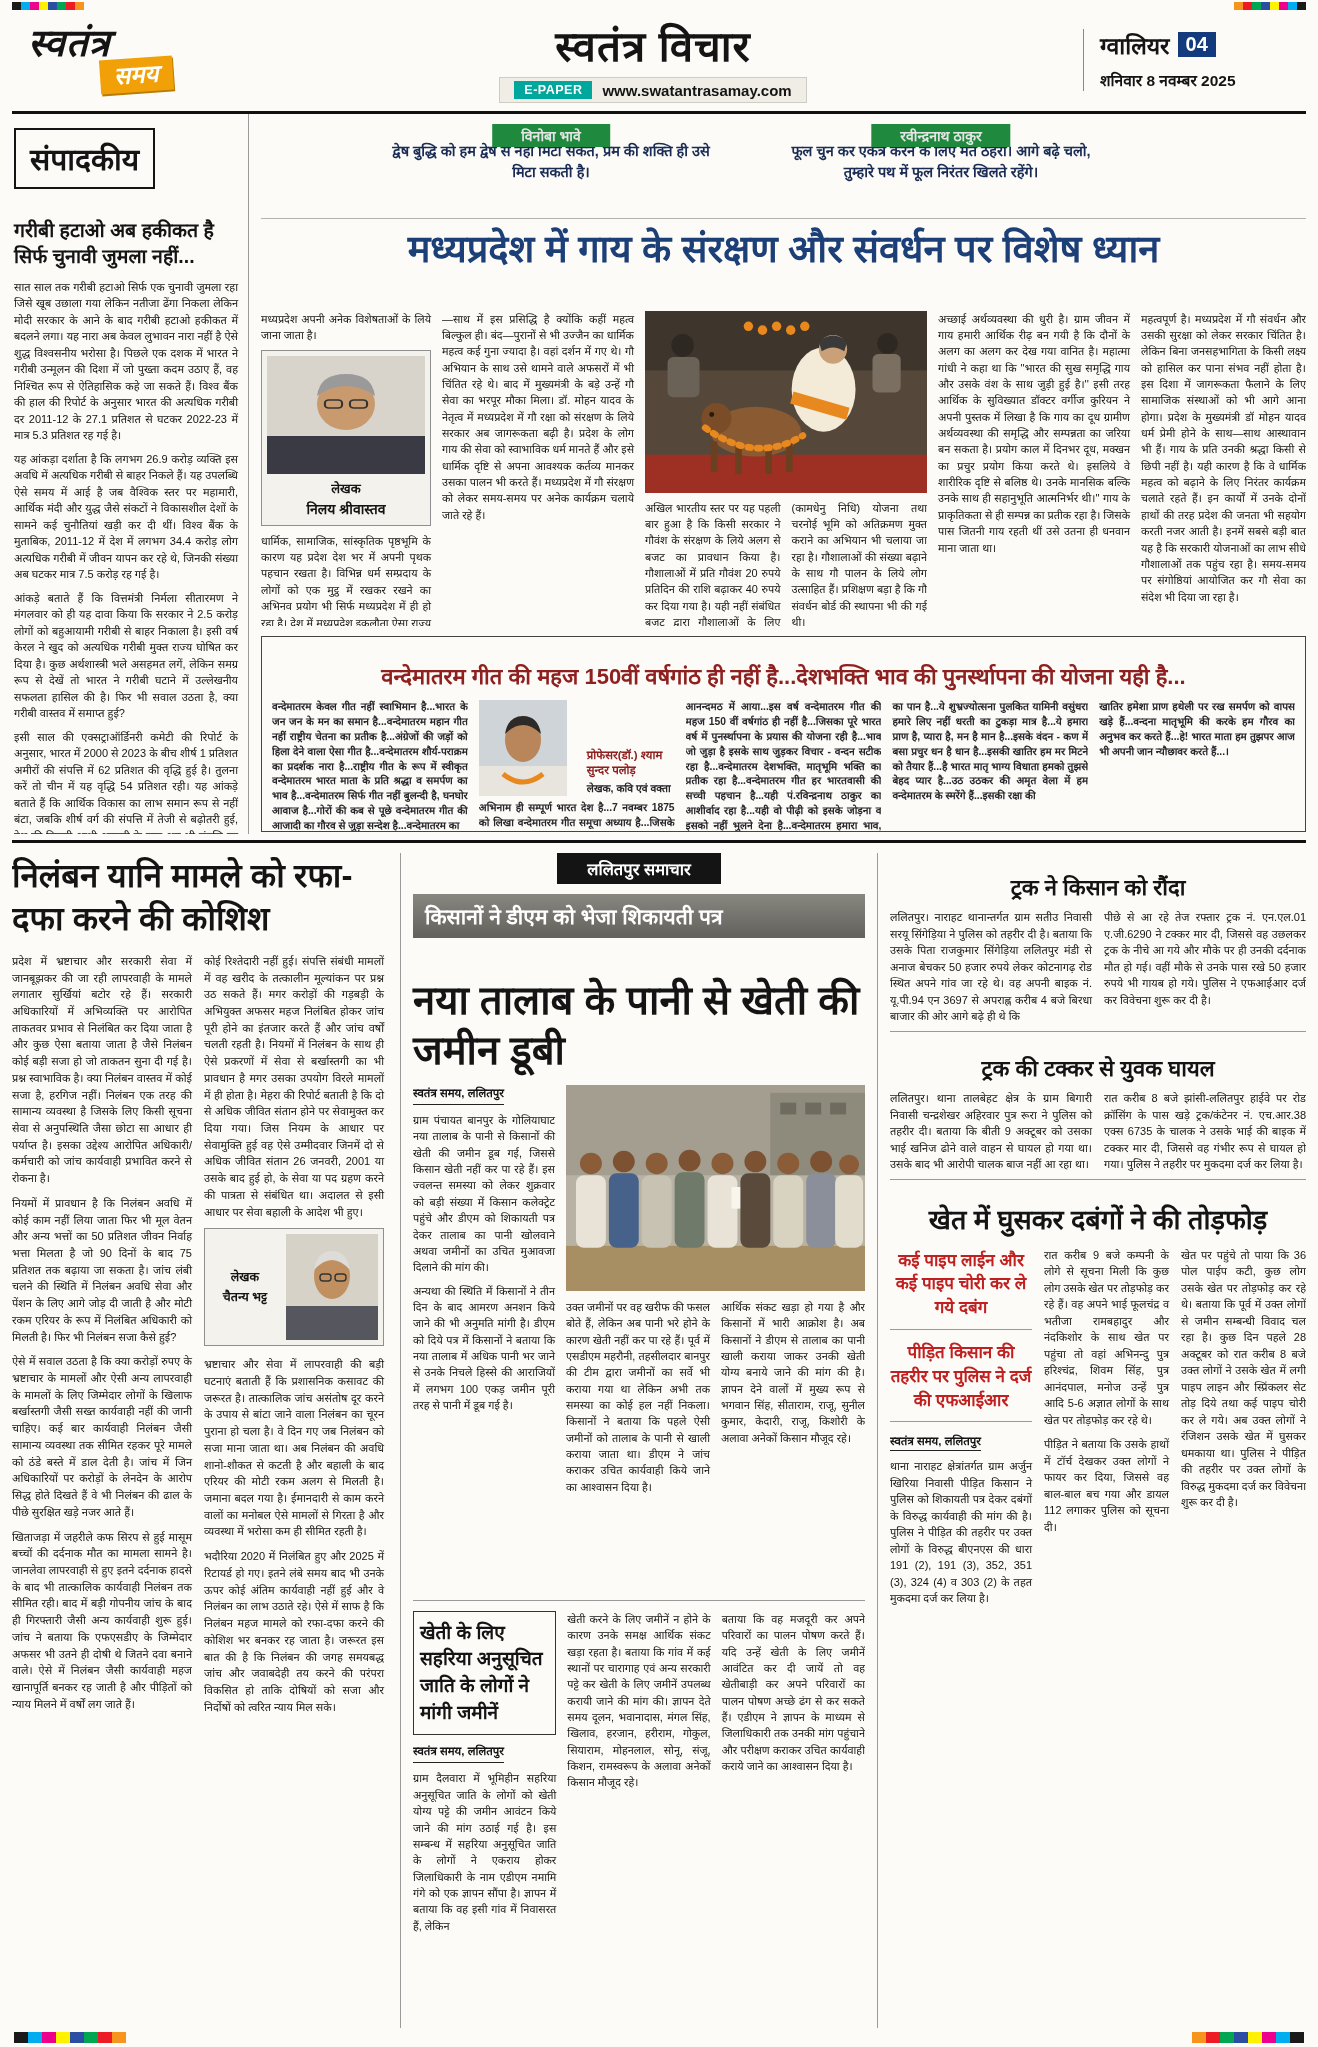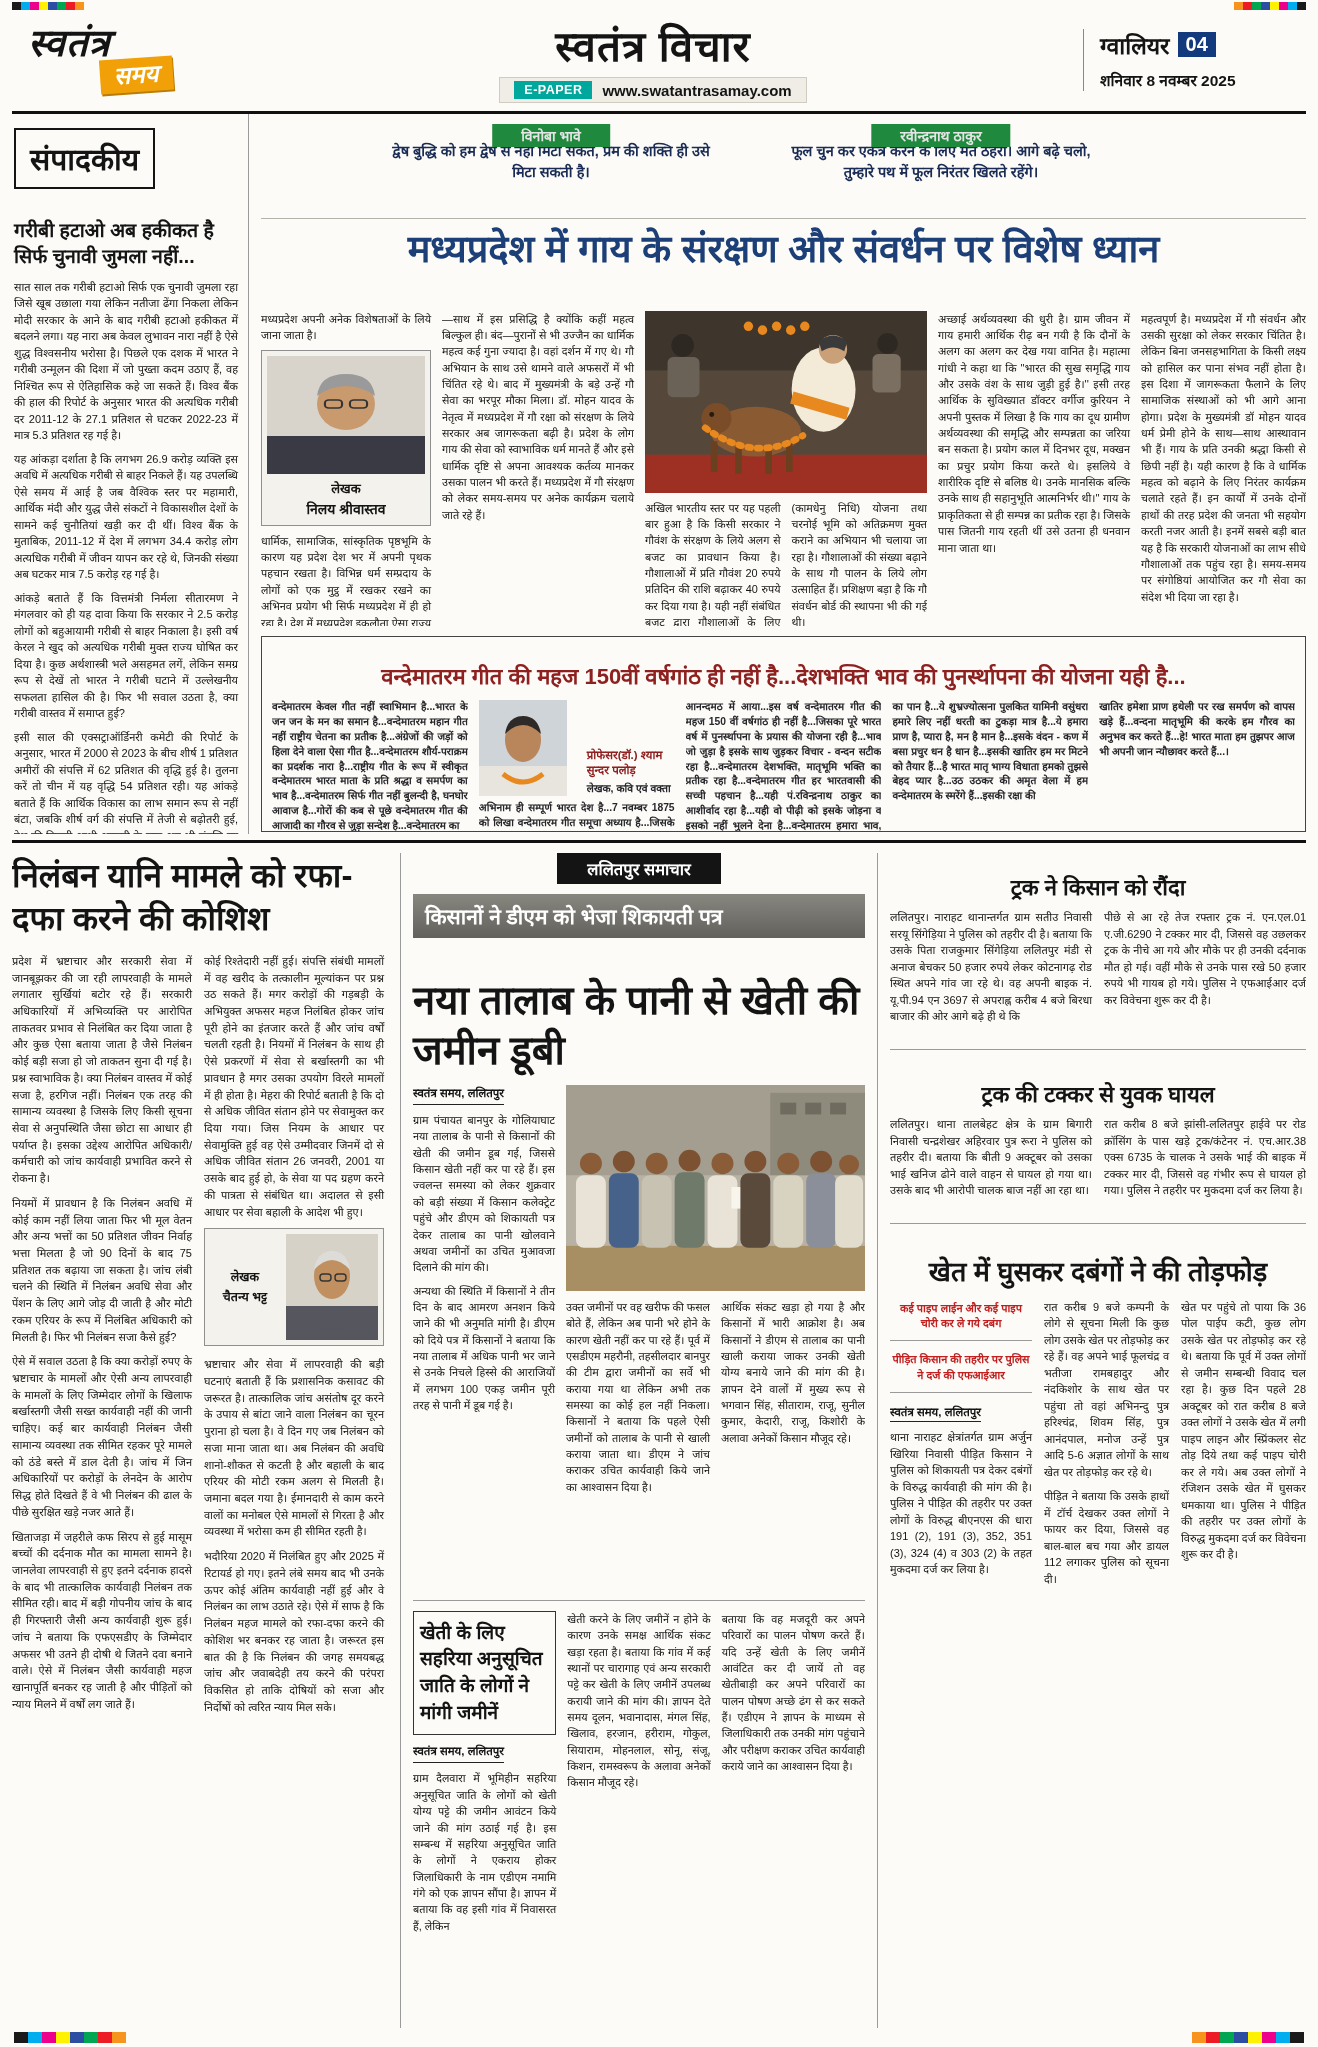--- a/index.html
+++ b/index.html
@@ -78,31 +78,31 @@
   .lal-left p{margin:0 0 7px}
   .byline{display:inline-block;font-size:11.5px;font-weight:bold;border-bottom:1.5px solid #222;padding-bottom:2px;margin-bottom:7px}
   .lal-right{flex:1;display:flex;flex-direction:column}
   .lal-photo svg{display:block;width:100%;height:206px}
   .lal-two{display:flex;gap:11px;margin-top:8px;flex:1;overflow:hidden}
   .lal-two .subcol{flex:1;font-size:10.9px;line-height:1.5;text-align:justify}
   .sahariya{border-top:1px solid #9a9a9a;margin-top:10px;padding-top:10px;display:flex;gap:11px;flex:1;overflow:hidden}
   .sah-col{flex:1;font-size:10.9px;line-height:1.5;text-align:justify}
   .sah-headbox{border:1.5px solid #333;padding:8px 6px;font-size:19px;font-weight:bold;line-height:1.4;margin-bottom:8px;text-align:left}
   .right-col{flex:1;padding-left:12px;display:flex;flex-direction:column;overflow:hidden}
-  .truck{border-bottom:1px solid #9a9a9a;padding-bottom:24px;margin-bottom:10px}
+  .truck{border-bottom:1px solid #9a9a9a;padding-bottom:6px;margin-bottom:2px}
   .truck-head{font-size:22px;font-weight:bold;text-align:center;margin-bottom:8px}
   .truck-cols{display:flex;gap:12px}
   .truck-cols .subcol{flex:1;font-size:11px;line-height:1.5;text-align:justify}
   .khet{flex:1;display:flex;flex-direction:column;overflow:hidden}
   .khet-head{font-size:27px;font-weight:bold;text-align:center;margin-bottom:10px}
   .khet-cols{display:flex;gap:12px;flex:1;overflow:hidden}
   .khet-col1{flex:0 0 142px}
   .khet-colx{flex:1;font-size:11px;line-height:1.5;text-align:justify}
   .khet-colx p{margin:0 0 8px}
-  .red-sub{color:#c02020;font-size:11px;font-weight:bold;line-height:1.4;text-align:center;padding:2px 0 9px;border-bottom:1px solid #9a9a9a;margin-bottom:9px}
+  .red-sub{color:#c02020;font-size:17px;font-weight:bold;line-height:1.4;text-align:center;padding:2px 0 9px;border-bottom:1px solid #9a9a9a;margin-bottom:9px}
   .khet-col1-text{font-size:11px;line-height:1.5;text-align:justify}
 </style>
 </head>
 <body>
 
 <div class="reg reg-tl">
     <span class="c4"></span>
     <span class="c1"></span>
     <span class="c2"></span>
     <span class="c3"></span>

